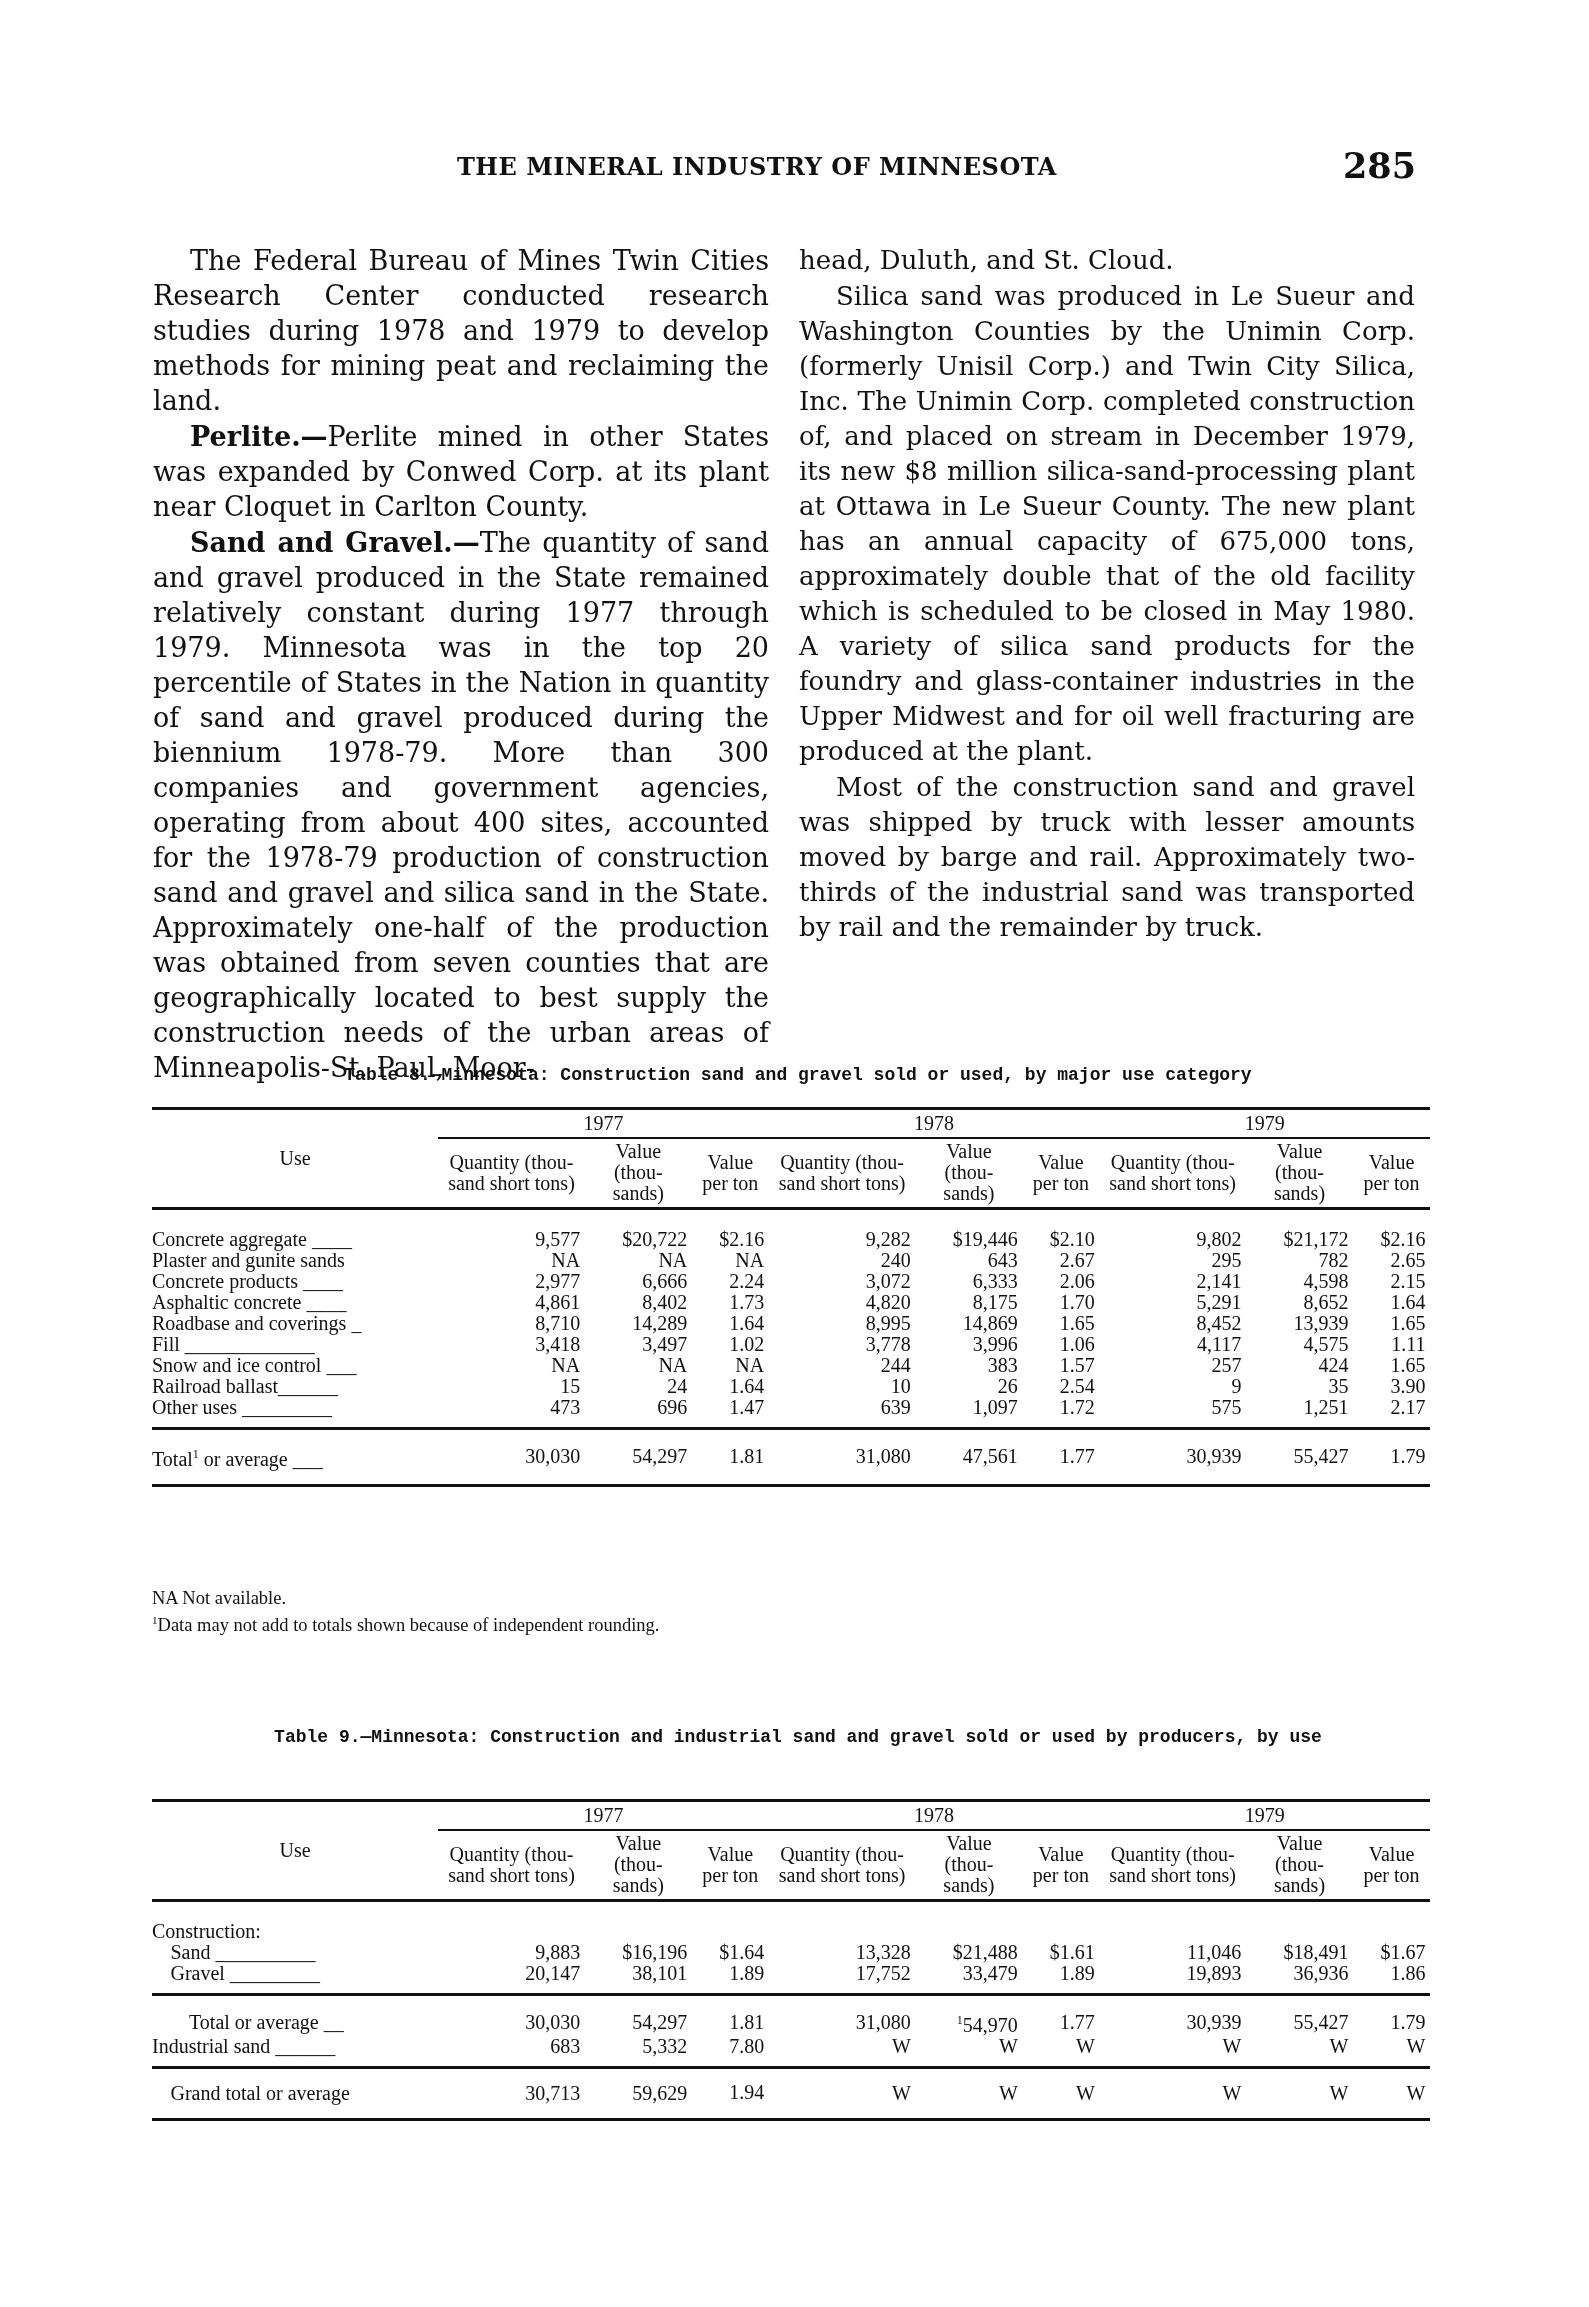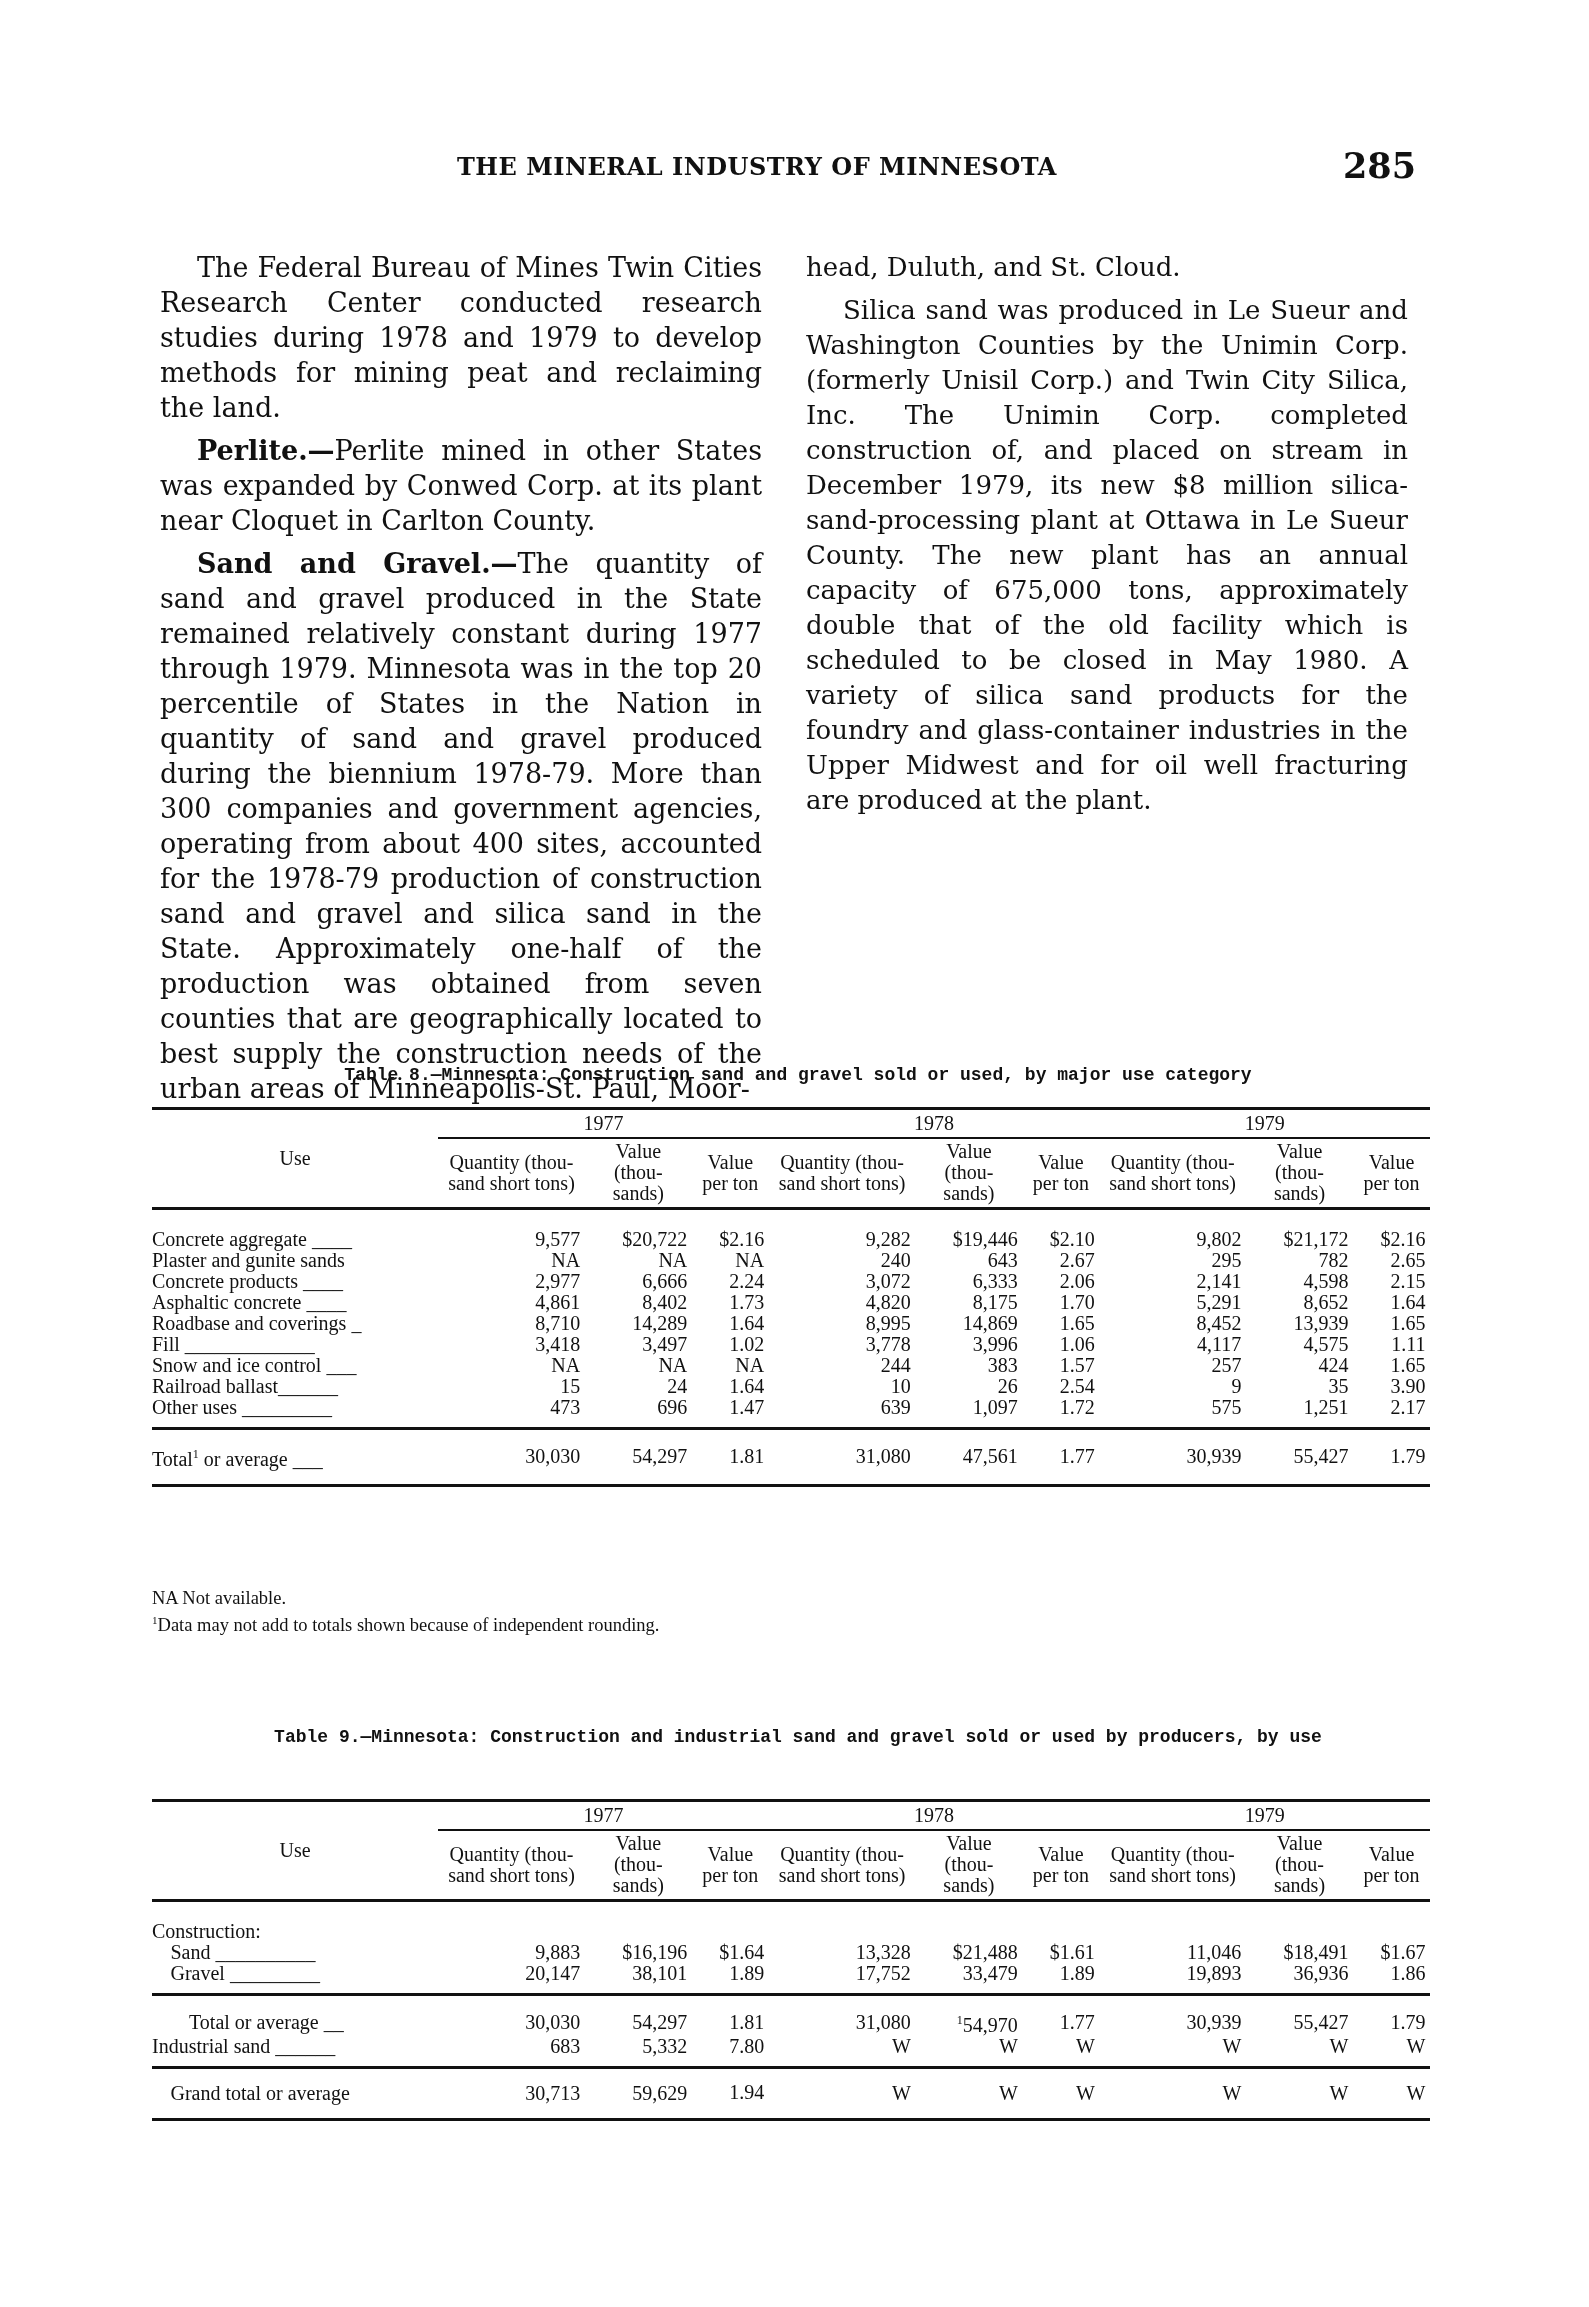--- a/index.html
+++ b/index.html
@@ -3,21 +3,21 @@
 <meta charset="utf-8">
 <style>
   html, body { margin:0; padding:0; background:#fff; }
   body { width:1589px; height:2514px; position:relative; color:#111; font-family:"DejaVu Serif", serif; overflow:hidden; }
   .page { position:absolute; left:0; top:0; width:1589px; height:2514px; }
   .running-head { position:absolute; top:152px; left:457px; font-size:24px; font-weight:bold; letter-spacing:0.5px; }
   .page-num { position:absolute; top:145px; left:1343px; font-size:35px; font-weight:bold; }
   .col { position:absolute; top:242px; width:618px; font-size:27px; line-height:35px; text-align:justify; }
   .col.left { left:152px; }
   .col.right { left:798px; }
-  .col p { margin:8px; text-indent:37px; }
+  .col p { margin:1px; text-indent:37px; }
   .col p.cont { text-indent:0; }
   .run-in { font-weight:bold; }
   .tbl-title { position:absolute; font-family:Liberation Mono, monospace; font-weight:bold; font-size:18px; text-align:center; line-height:32px; }
   table.data { position:absolute; border-collapse:collapse; font-family:"Liberation Serif", serif; font-size:20px; line-height:21px; }
   table.data th { font-weight:normal; vertical-align:middle; text-align:center; padding:2.8px 4.6px; }
   table.data td { text-align:right; padding:0 4.6px; white-space:nowrap; }
   table.data td.use { text-align:left; padding-left:0; }
   .rule-top { border-top:3.2px solid #111; }
   .rule-bottom { border-bottom:3.2px solid #111; }
   .year-rule { border-bottom:2.3px solid #111; }
@@ -37,20 +37,21 @@
 
   <div class="col left">
     <p><span>The Federal Bureau of Mines Twin Cities Research Center conducted research studies during 1978 and 1979 to develop methods for mining peat and reclaiming the land.</span></p>
     <p><span class="run-in">Perlite.—</span><span>Perlite mined in other States was expanded by Conwed Corp. at its plant near Cloquet in Carlton County.</span></p>
     <p><span class="run-in">Sand and Gravel.—</span><span>The quantity of sand and gravel produced in the State remained relatively constant during 1977 through 1979. Minnesota was in the top 20 percentile of States in the Nation in quantity of sand and gravel produced during the biennium 1978-79. More than 300 companies and government agencies, operating from about 400 sites, accounted for the 1978-79 production of construction sand and gravel and silica sand in the State. Approximately one-half of the production was obtained from seven counties that are geographically located to best supply the construction needs of the urban areas of Minneapolis-St. Paul, Moor-</span></p>
   </div>
 
   <div class="col right" style="font-family:'DejaVu Serif', serif; font-size:26px; line-height:35px;">
     <p class="cont">head, Duluth, and St. Cloud.</p>
     <p>Silica sand was produced in Le Sueur and Washington Counties by the Unimin Corp. (formerly Unisil Corp.) and Twin City Silica, Inc. The Unimin Corp. completed construction of, and placed on stream in December 1979, its new $8 million silica-sand-processing plant at Ottawa in Le Sueur County. The new plant has an annual capacity of 675,000 tons, approximately double that of the old facility which is scheduled to be closed in May 1980. A variety of silica sand products for the foundry and glass-container industries in the Upper Midwest and for oil well fracturing are produced at the plant.</p>
+    <p>Most of the construction sand and gravel was shipped by truck with lesser amounts moved by barge and rail. Approximately two-thirds of the industrial sand was transported by rail and the remainder by truck.</p>
   </div>
 
   <div class="tbl-title" style="top:1059px; left:152px; width:1292px;">Table 8.—Minnesota: Construction sand and gravel sold or used, by major use category</div>
   <table class="data" style="top:1107px; left:152px; width:1278px;">
     <thead>
       <tr class="rule-top">
         <th rowspan="2" style="width:277px;">Use</th>
         <th colspan="3" class="year-rule">1977</th>
         <th colspan="3" class="year-rule">1978</th>
         <th colspan="3" class="year-rule">1979</th>

